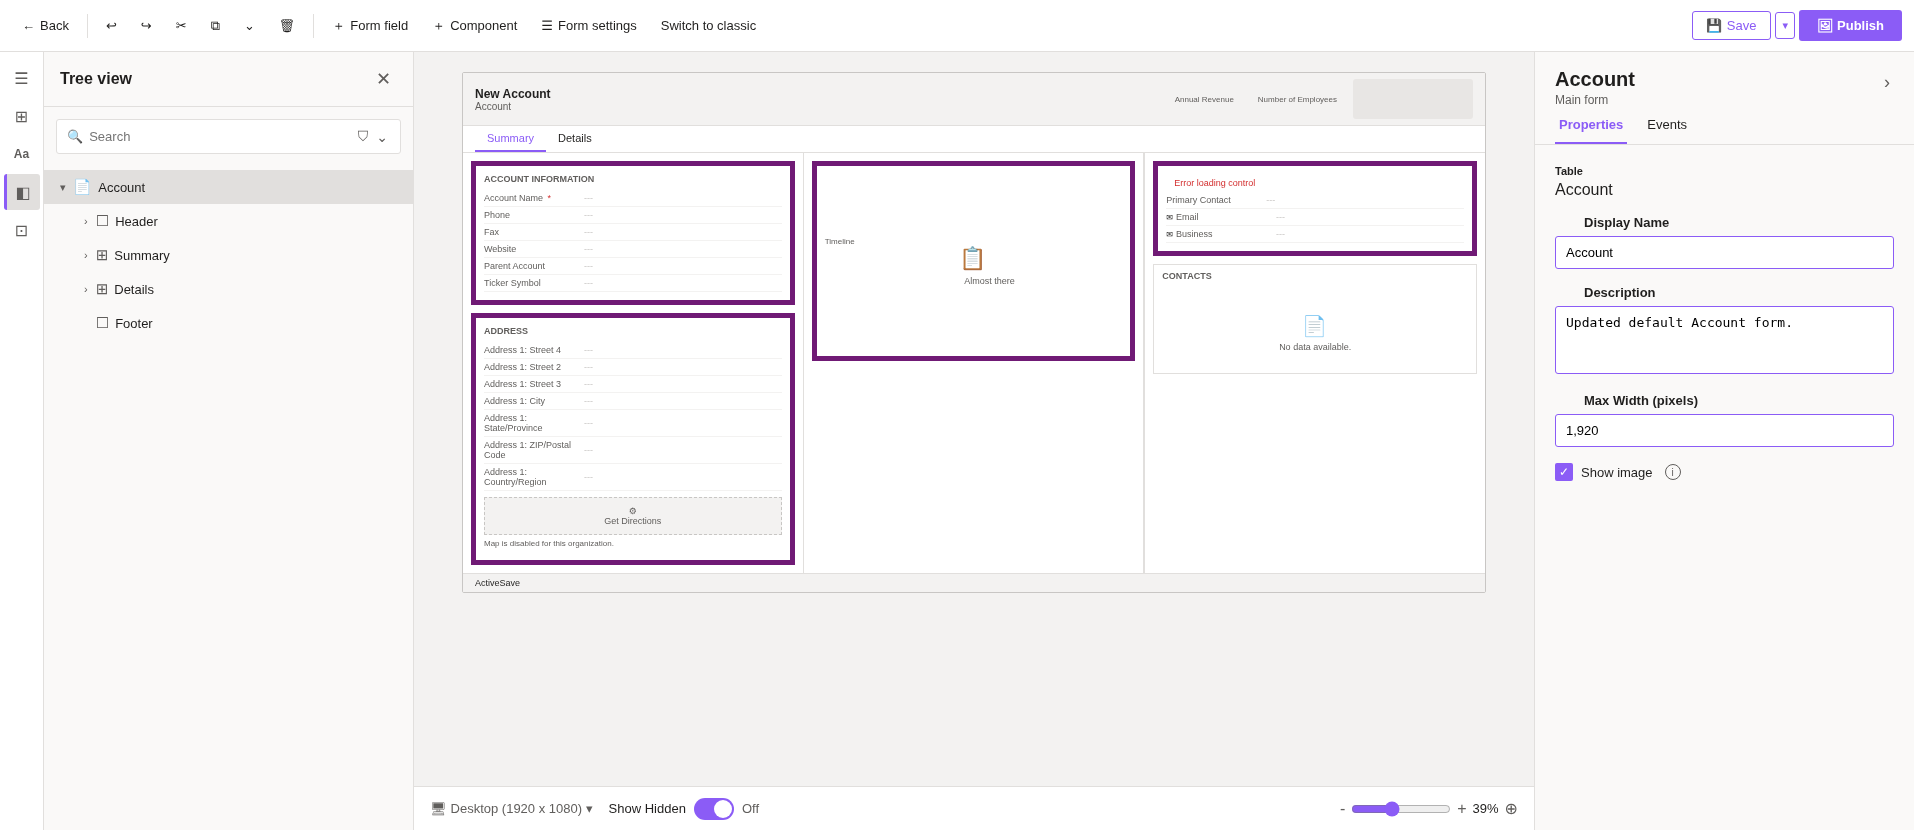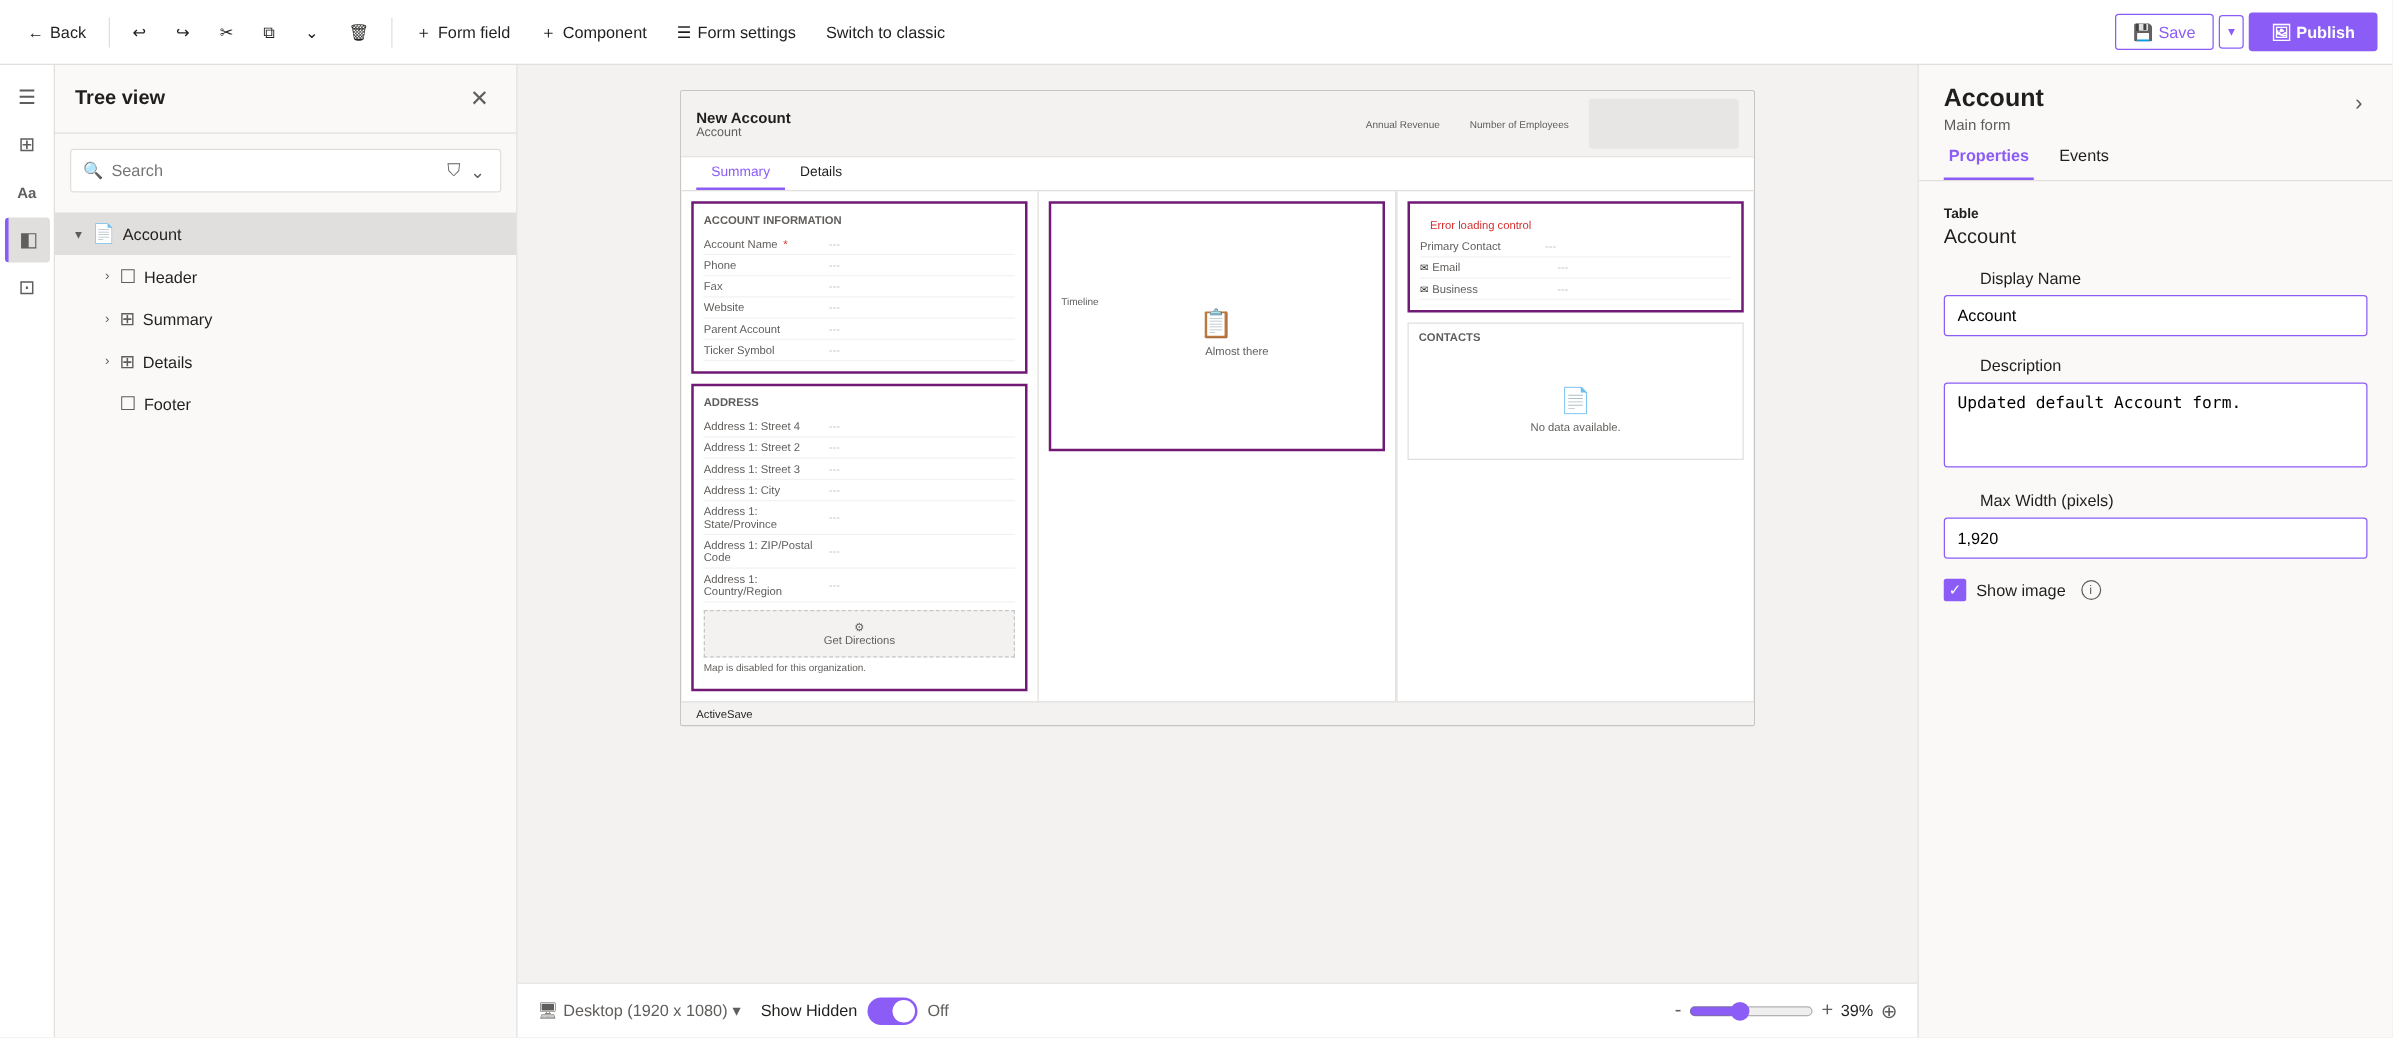--- a/index.html
+++ b/index.html
@@ -74,37 +74,37 @@
       border: none; background: none; cursor: pointer; border-radius: 3px; font-size: 16px;
       color: #605e5c;
     }
     .left-nav-btn.active { background: #e1dfdd; border-left: 3px solid #8b5cf6; }
 
     
     .canvas-area { flex: 1; display: flex; flex-direction: column; overflow: hidden; }
     .canvas-content { flex: 1; overflow: auto; padding: 20px; }
     .form-preview {
       background: white; border: 1px solid #c8c6c4; border-radius: 2px;
-      width: 860px; margin: 0 auto; font-size: 10px; min-height: 480px; overflow: hidden;
+      width: 1024px; margin: 0 auto; font-size: 10px; min-height: 480px; overflow: hidden;
     }
     .form-top-bar {
       background: #f3f2f1; border-bottom: 1px solid #e1dfdd; padding: 6px 12px;
       display: flex; align-items: center; justify-content: space-between;
     }
     .form-title { font-size: 12px; font-weight: 600; }
     .form-subtitle { font-size: 10px; color: #605e5c; }
     .form-top-charts { display: flex; gap: 16px; align-items: center; }
     .chart-placeholder { width: 120px; height: 40px; background: #e8e6e4; border-radius: 3px; }
     .form-tabs { display: flex; border-bottom: 1px solid #e1dfdd; padding: 0 12px; background: white; }
     .form-tab {
       padding: 6px 12px; font-size: 11px; cursor: pointer; border-bottom: 2px solid transparent;
     }
     .form-tab.active { border-bottom-color: #8b5cf6; color: #8b5cf6; }
     .form-body { display: grid; grid-template-columns: 1fr 1fr 1fr; gap: 0; }
-    .form-section { border: 2px solid #701a75; margin: 8px; padding: 8px; }
+    .form-section { border: 5px solid #701a75; margin: 8px; padding: 8px; }
     .section-title { font-size: 9px; font-weight: 600; text-transform: uppercase; color: #605e5c; margin-bottom: 6px; }
     .form-field { display: flex; align-items: center; padding: 3px 0; border-bottom: 1px solid #f3f2f1; }
     .field-label { font-size: 9px; color: #605e5c; width: 100px; flex-shrink: 0; }
     .field-required { color: #d32f2f; margin-left: 2px; }
     .field-dots { color: #c8c6c4; font-size: 9px; }
     .timeline-icon { font-size: 22px; color: #8b5cf6; margin-bottom: 4px; }
     .form-right-col { border-left: 1px solid #e1dfdd; }
     .form-status-bar {
       background: #f3f2f1; border-top: 1px solid #e1dfdd; padding: 4px 12px;
       display: flex; align-items: center; justify-content: flex-start; font-size: 9px;
@@ -148,21 +148,21 @@
     .right-panel-arrow { background: none; border: none; cursor: pointer; font-size: 18px; color: #605e5c; padding: 4px; }
     .right-panel-tabs { display: flex; border-bottom: 1px solid #e1dfdd; padding: 0 20px; }
     .right-panel-tab {
       padding: 10px 4px; font-size: 13px; cursor: pointer; border-bottom: 2px solid transparent;
       margin-right: 16px;
     }
     .right-panel-tab.active { border-bottom-color: #8b5cf6; color: #8b5cf6; font-weight: 600; }
     .right-panel-body { padding: 20px; flex: 1; overflow-y: auto; }
     .rp-section-title { font-size: 11px; font-weight: 600; margin-bottom: 4px; color: #201f1e; }
     .rp-value { font-size: 16px; font-weight: 400; margin-bottom: 16px; color: #201f1e; }
-    .rp-label { font-size: 13px; font-weight: 400; margin-bottom: 6px; color: #201f1e; padding-left: 29px; }
+    .rp-label { font-size: 13px; font-weight: 700; margin-bottom: 6px; color: #201f1e; padding-left: 29px; }
     .rp-input {
       width: 100%; border: 1px solid #8b5cf6; border-radius: 3px; padding: 8px 10px;
       font-size: 13px; outline: none; background: white; margin-bottom: 16px;
     }
     .rp-textarea {
       width: 100%; border: 1px solid #8b5cf6; border-radius: 3px; padding: 8px 10px;
       font-size: 13px; outline: none; background: white; margin-bottom: 16px;
       resize: none; height: 68px;
     }
     .rp-checkbox-row { display: flex; align-items: center; gap: 8px; }

